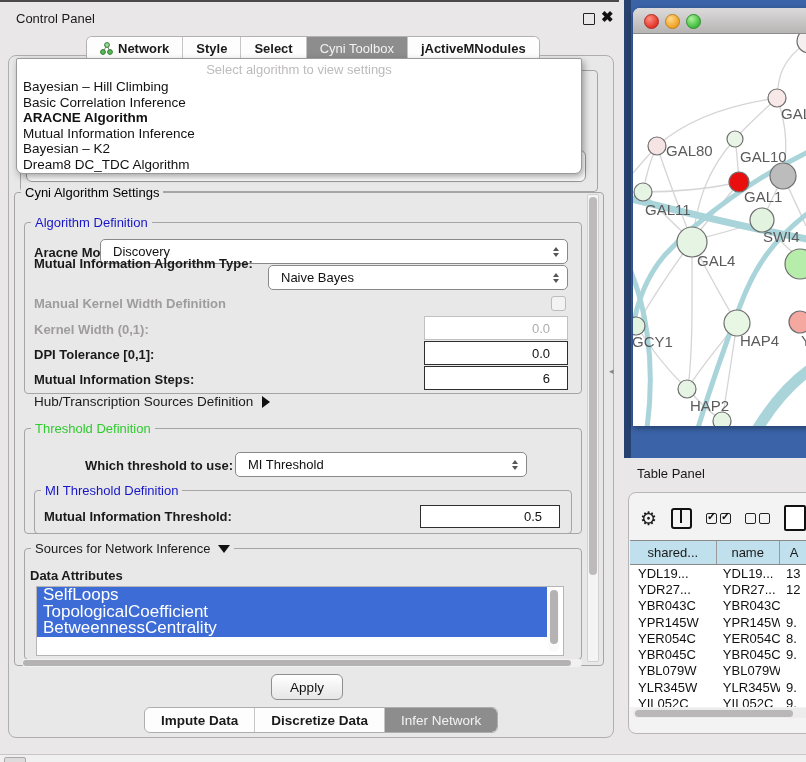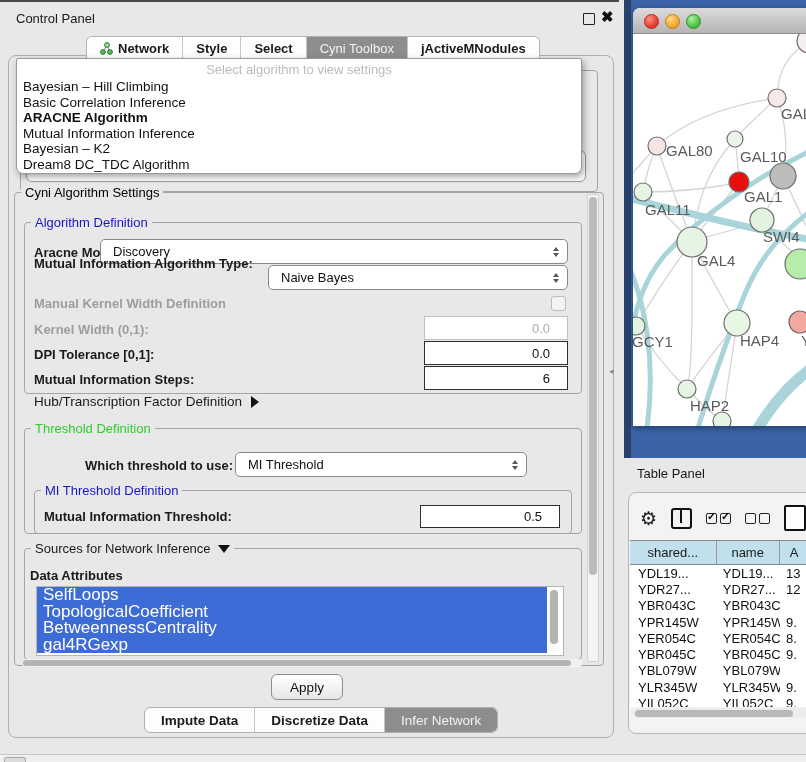--- a/index.html
+++ b/index.html
@@ -230,21 +230,21 @@
   <div class="abs lbl" style="left:34px;top:347px;">DPI Tolerance [0,1]:</div>
   <div class="abs tfield" style="left:424px;top:341px;width:144px;height:24px;">
     <span>0.0</span>
   </div>
   <div class="abs lbl" style="left:34px;top:372px;">Mutual Information Steps:</div>
   <div class="abs tfield" style="left:424px;top:366px;width:144px;height:24px;">
     <span>6</span>
   </div>
 
   <div class="abs" id="hub-row">
-    <span>Hub/Transcription Factor Definition</span>
+    <span>Hub/Transcription Sources Definition</span>
     <span class="tri-right"></span>
   </div>
 
   <div class="abs group" id="threshold-group">
     <span class="gtitle green">Threshold Definition</span>
   </div>
   <div class="abs lbl" style="left:85px;top:458px;">Which threshold to use:</div>
   <div class="abs combo" style="left:235px;top:452px;width:292px;height:25px;">
     <span>MI Threshold</span>
     <span class="spin">
@@ -264,21 +264,20 @@
     <span class="gtitle black">
       <span>Sources for Network Inference</span>
       <span class="tri-down"></span>
     </span>
   </div>
   <div class="abs lbl" id="attr-title">Data Attributes</div>
   <div class="abs" id="attr-list">
       <div class="attr-item">SelfLoops</div>
       <div class="attr-item">TopologicalCoefficient</div>
       <div class="attr-item">BetweennessCentrality</div>
-      <div class="attr-item">gal4RGexp</div>
     </div>
   <div class="abs" id="attr-vscroll"></div>
   <div class="abs" id="attr-vthumb"></div>
   <div class="abs" id="settings-hscroll"></div>
   <div class="abs" id="settings-hthumb"></div>
   <div class="abs" id="settings-vscroll"></div>
   <div class="abs" id="settings-vthumb"></div>
 
   <div class="abs" id="apply-btn">Apply</div>
 

